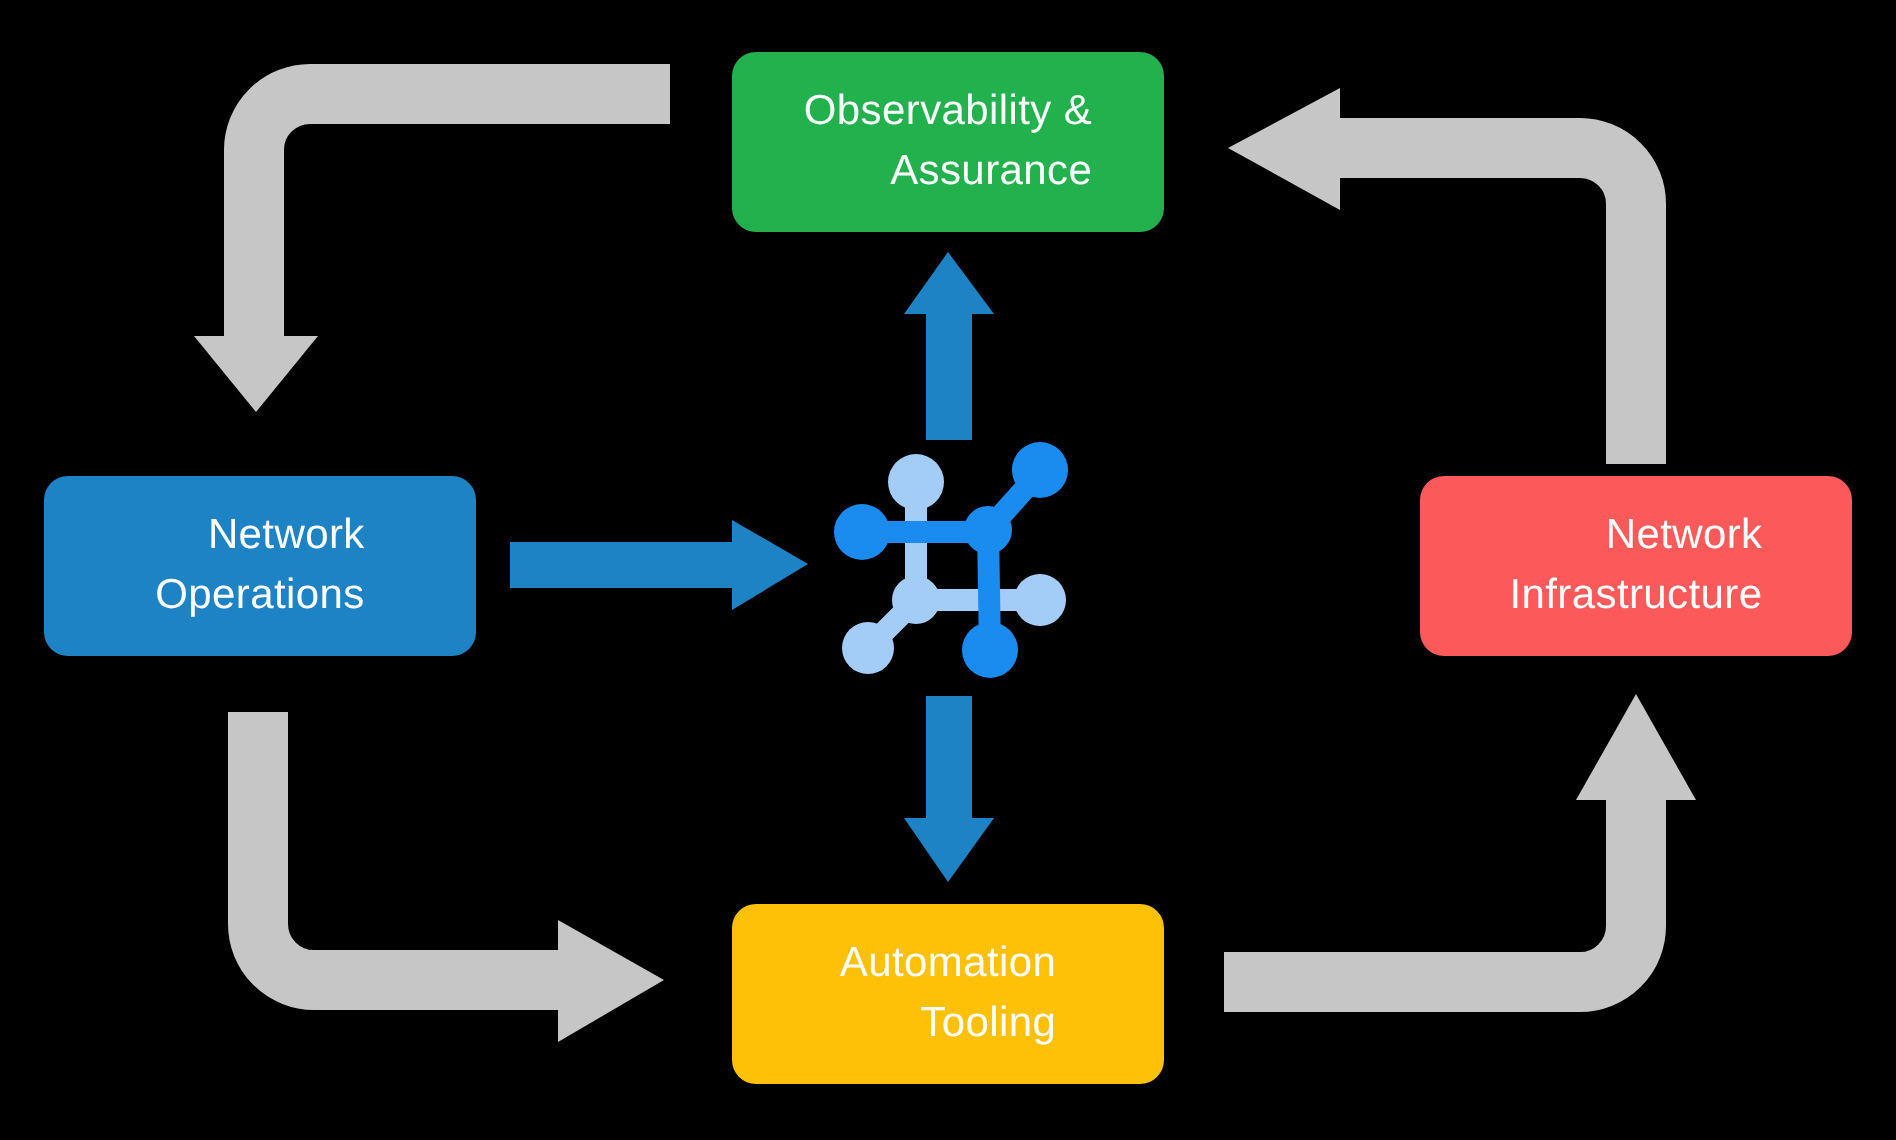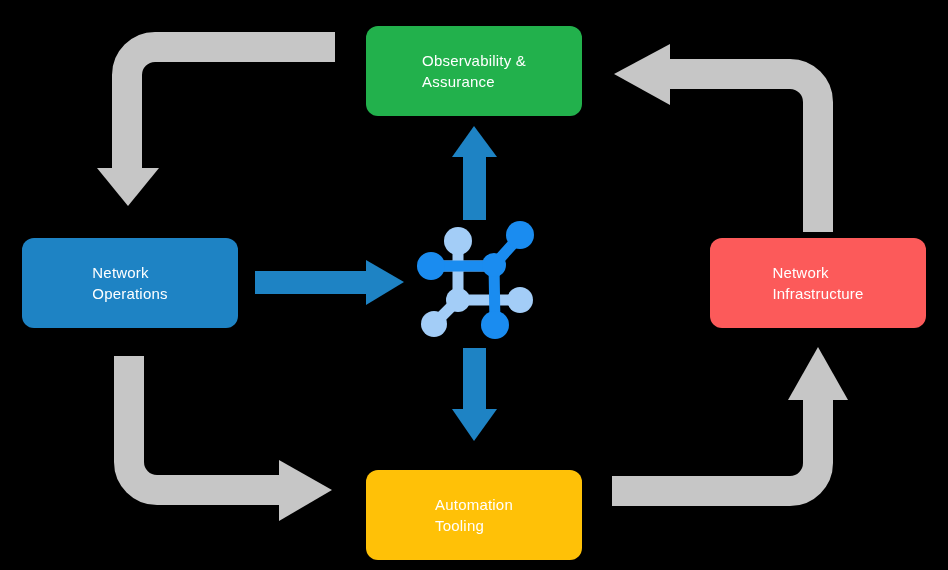--- a/index.html
+++ b/index.html
@@ -21,44 +21,44 @@
     top: 0;
     width: 948px;
     height: 570px;
   }
   .node-box {
     position: absolute;
     border-radius: 12px;
     display: flex;
     align-items: center;
     justify-content: center;
-    text-align: left;
+    text-align: right;
     color: #ffffff;
-    font-size: 15px;
+    font-size: 21px;
     line-height: 1.42;
     font-weight: 400;
     letter-spacing: 0.2px;
     box-sizing: border-box;
     padding: 4px 0;
   }
   .node-label {
     display: block;
     white-space: pre-line;
   }
   #box-observability {
     left: 366px; top: 26px; width: 216px; height: 90px;
   }
   #box-network-operations {
     left: 22px; top: 238px; width: 216px; height: 90px;
   }
   #box-network-infrastructure {
     left: 710px; top: 238px; width: 216px; height: 90px;
   }
   #box-automation-tooling {
-    left: 366px; top: 452px; width: 216px; height: 90px; margin-top: 18px;
+    left: 366px; top: 452px; width: 216px; height: 90px;
   }
 </style>
 </head>
 <body>
 
 <div id="canvas">
 
   <svg id="diagram-svg" viewBox="0 0 948 570" xmlns="http://www.w3.org/2000/svg">
 
     <g>

